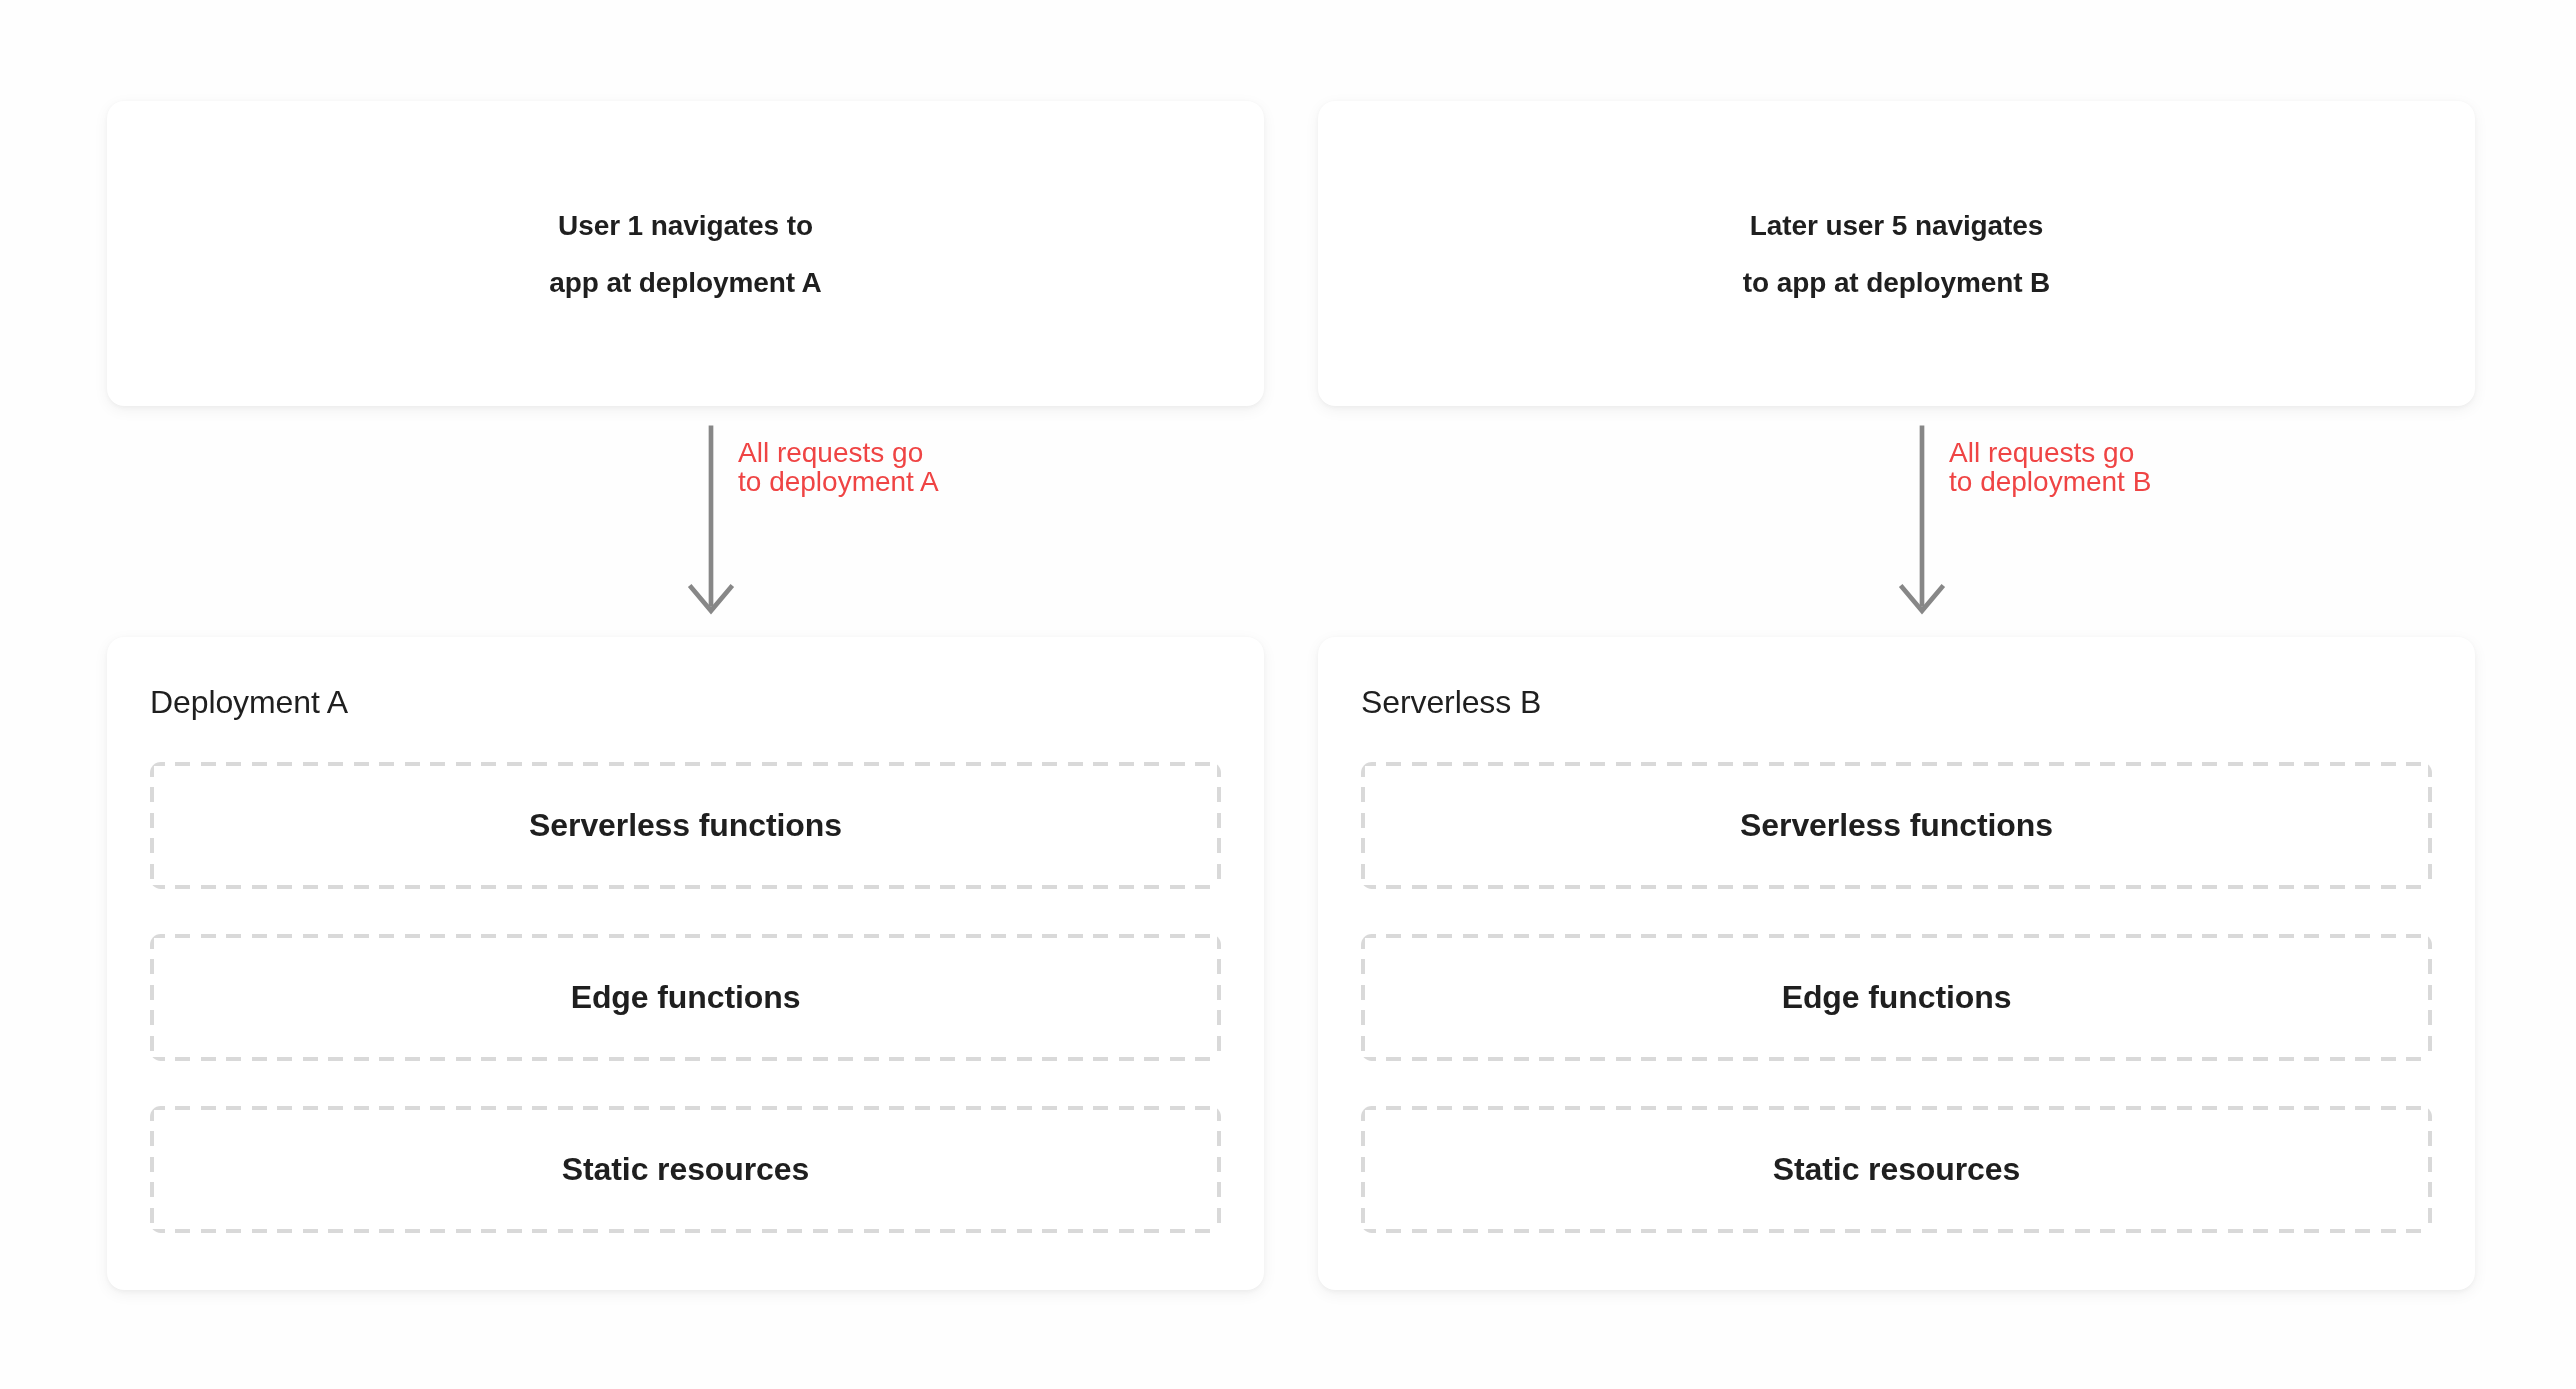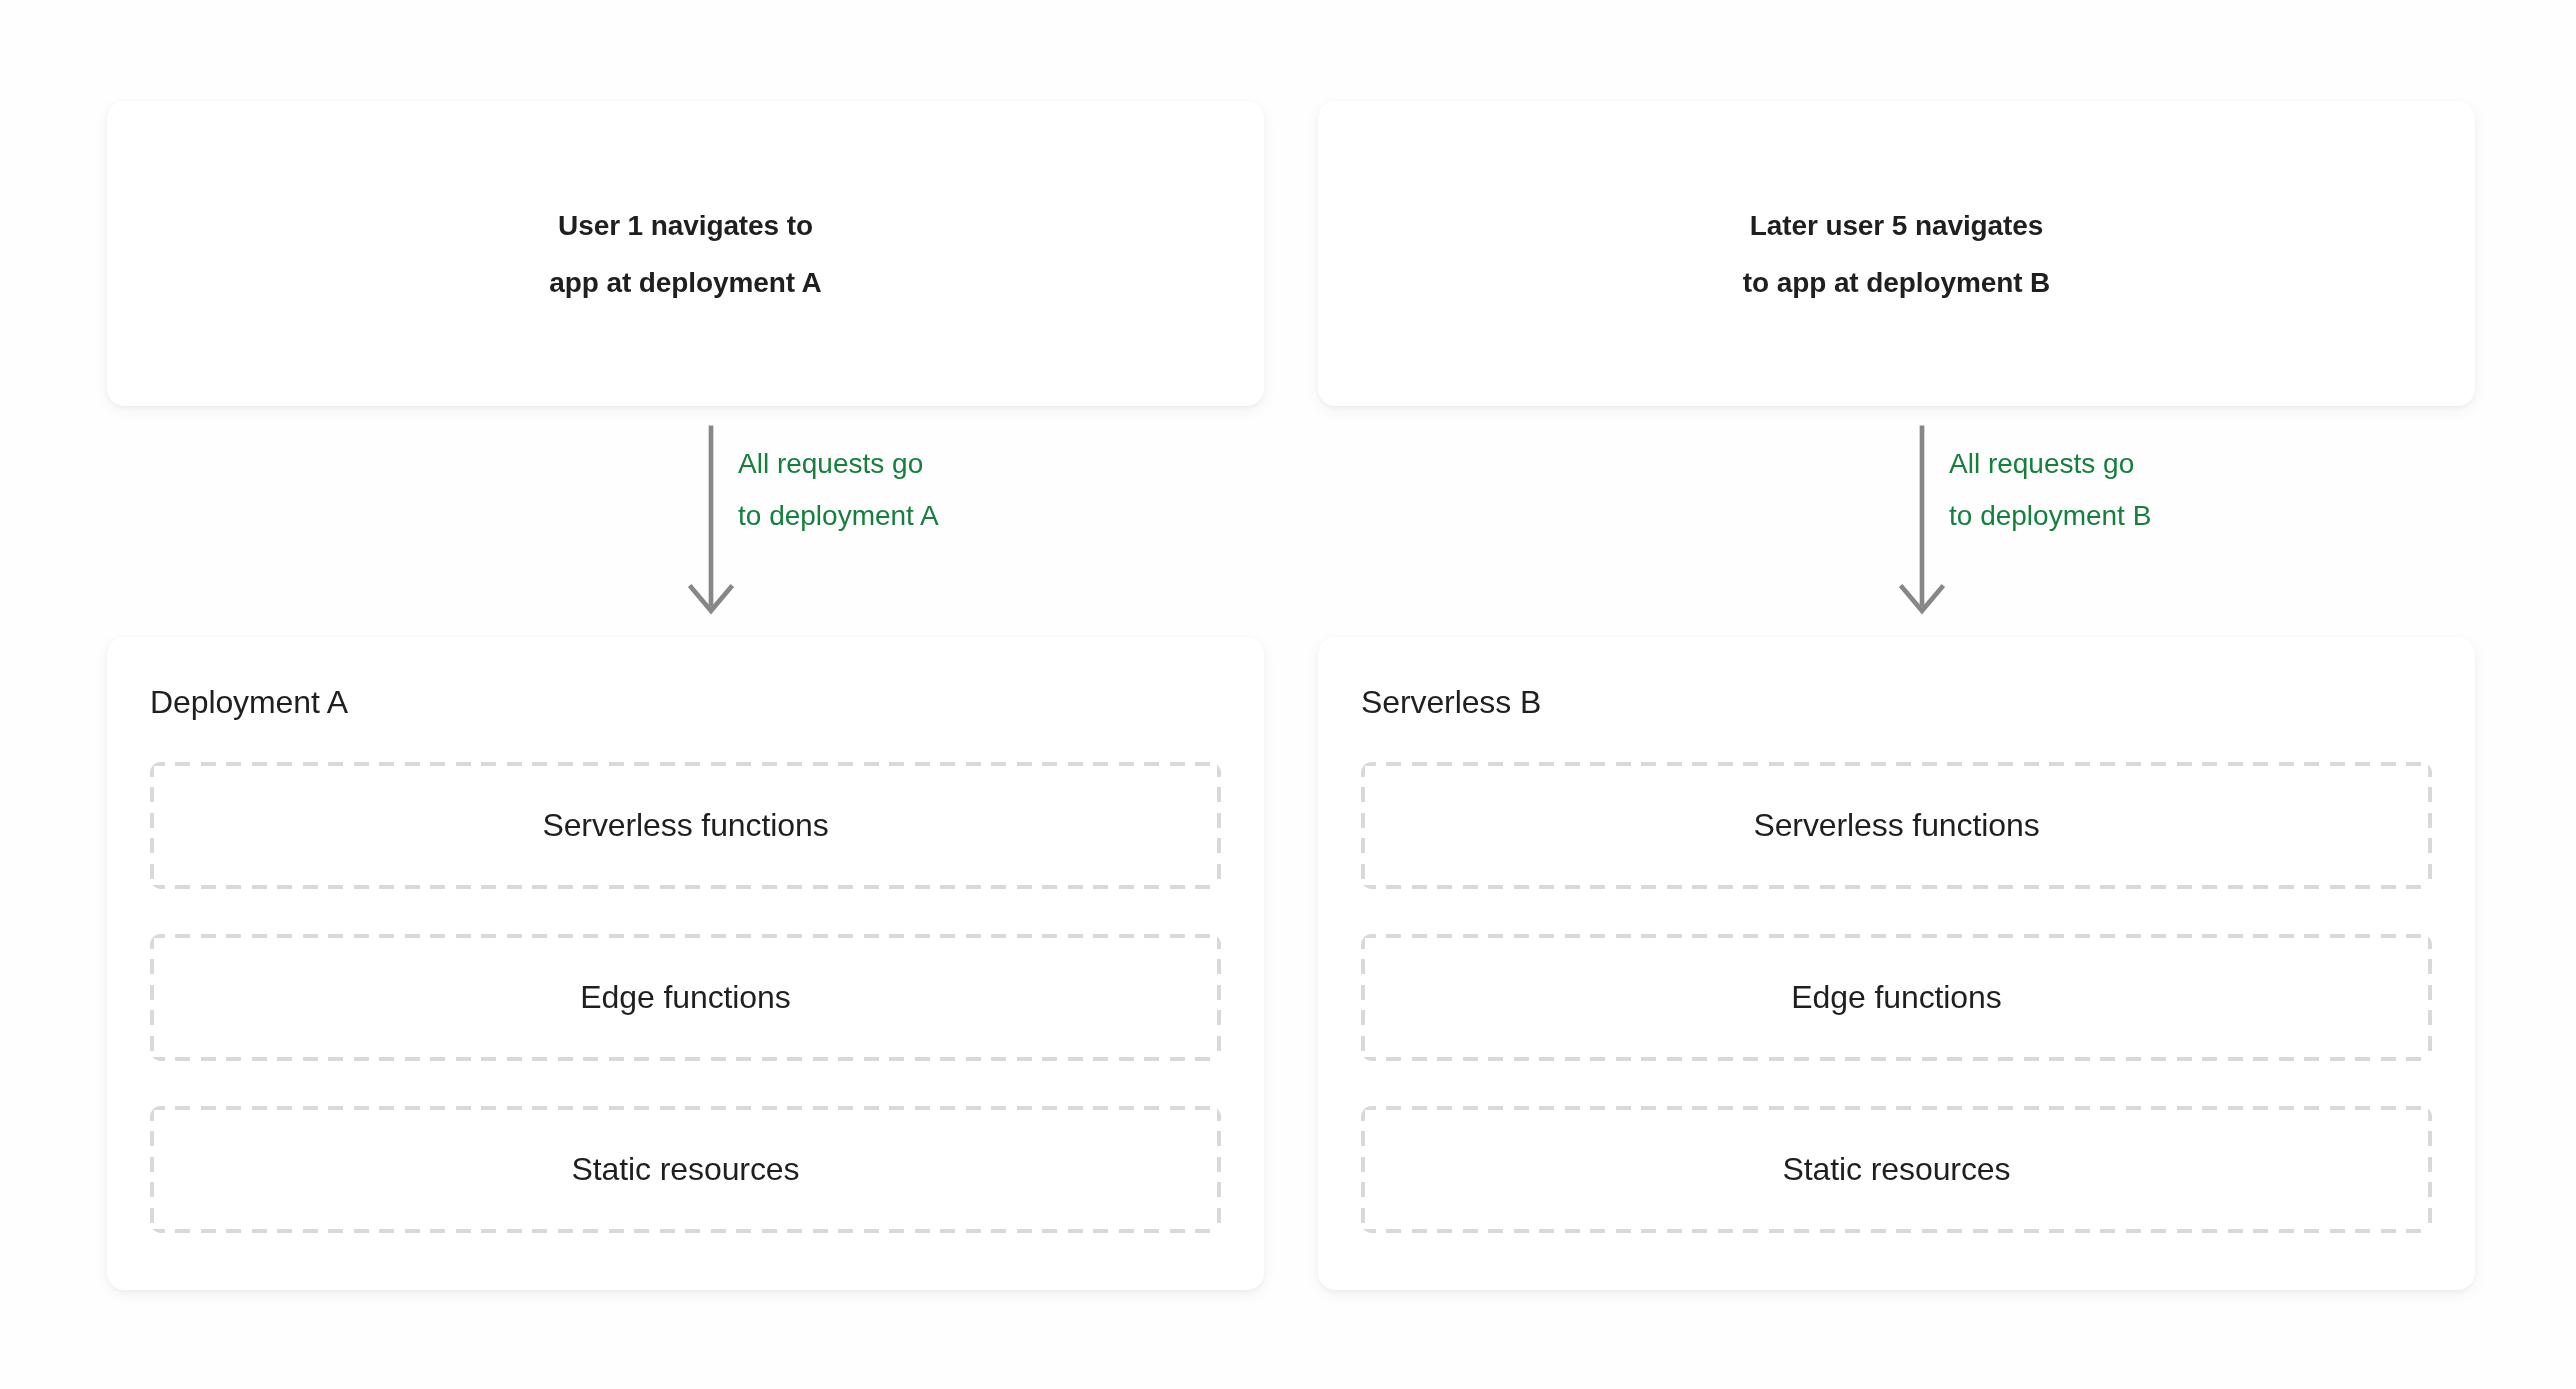--- a/index.html
+++ b/index.html
@@ -65,22 +65,22 @@
     top: 19px;
     width: 60px;
     height: 191px;
     display: block;
   }
   .flow-label {
     position: absolute;
     left: 631px;
     top: 32px;
     font-size: 28px;
-    line-height: 52px;
-    color: #15803d;
+    line-height: 29px;
+    color: #ef4444;
     font-weight: normal;
     white-space: pre-line;
   }
 
   
   .deployment-card {
     position: relative;
     box-sizing: border-box;
     width: 100%;
     height: 653px;
@@ -115,21 +115,21 @@
       repeating-linear-gradient(to right, #d9d9d9 0 14.8px, transparent 14.8px 25.5px),
       repeating-linear-gradient(to right, #d9d9d9 0 14.8px, transparent 14.8px 25.5px),
       repeating-linear-gradient(to bottom, #d9d9d9 0 14.8px, transparent 14.8px 25.5px),
       repeating-linear-gradient(to bottom, #d9d9d9 0 14.8px, transparent 14.8px 25.5px);
     background-size: 100% 4px, 100% 4px, 4px 100%, 4px 100%;
     background-position: left top, left bottom, left top, right top;
     background-repeat: no-repeat;
   }
   .resource-label {
     font-size: 32px;
-    font-weight: normal;
+    font-weight: bold;
     color: #1f1f1f;
     letter-spacing: -0.1px;
   }
 </style>
 </head>
 <body>
 
 <div class="diagram">
 
   <div class="column col-a">

